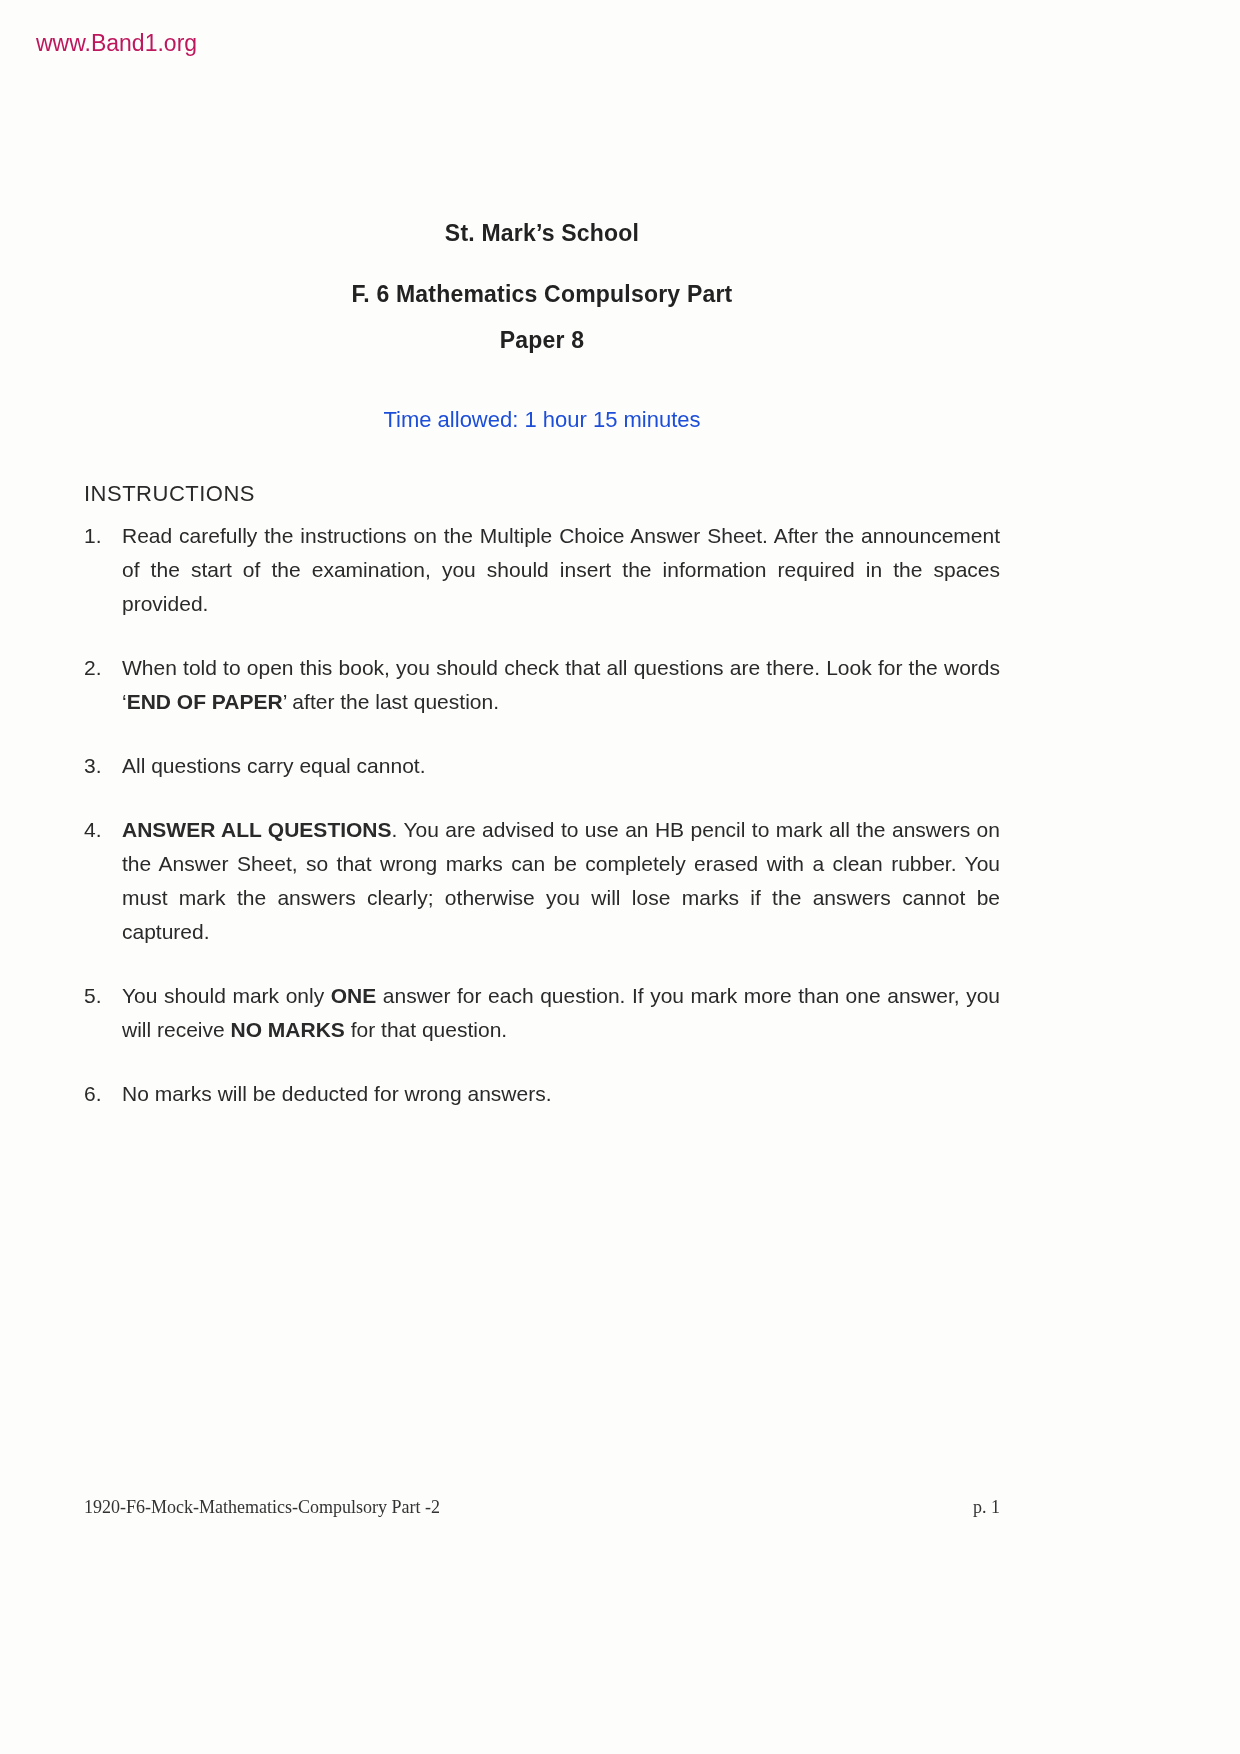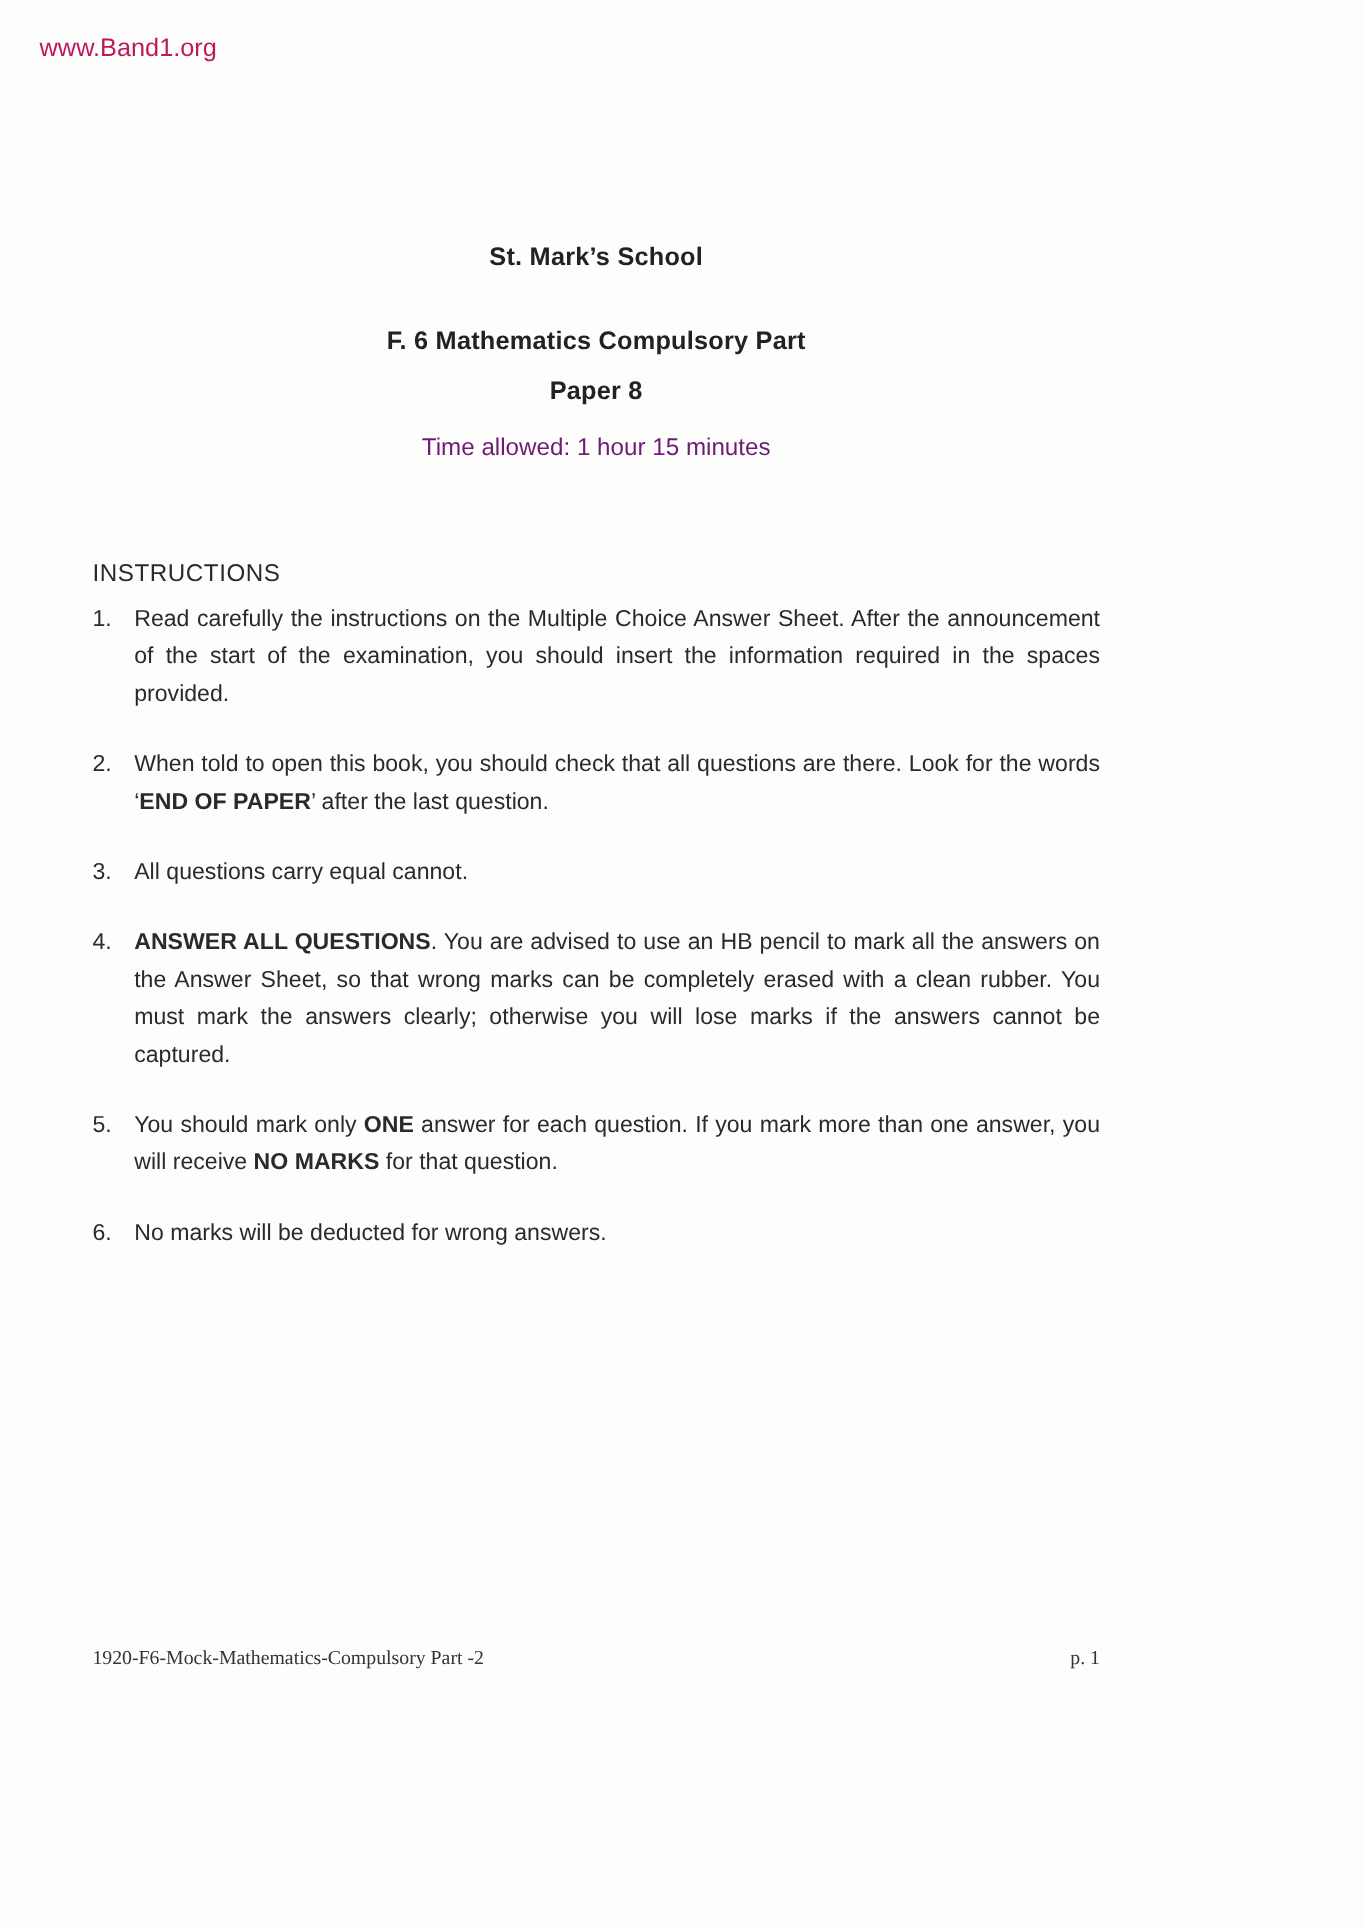--- a/index.html
+++ b/index.html
@@ -35,30 +35,30 @@
     text-align: center;
   }
   .title-line {
     font-weight: 700;
     font-size: 23px;
     line-height: 30px;
     color: #222222;
     letter-spacing: 0.2px;
   }
   .title-line.l2 { margin-top: 33px; }
-  .title-line.l3 { margin-top: 46px; }
+  .title-line.l3 { margin-top: 31px; }
   .title-line.l4 { margin-top: 16px; }
   .time-allowed {
-    margin-top: 24px;
+    margin-top: 52px;
     text-align: center;
     font-size: 22px;
-    color: #701a75;
+    color: #1d4ed8;
   }
   .instructions {
-    margin-top: 88px;
+    margin-top: 48px;
   }
   .instructions-heading {
     font-size: 22px;
     letter-spacing: 0.5px;
     color: #2a2a2a;
     margin-bottom: 12px;
   }
   .instruction-item {
     display: flex;
     margin-bottom: 30px;

